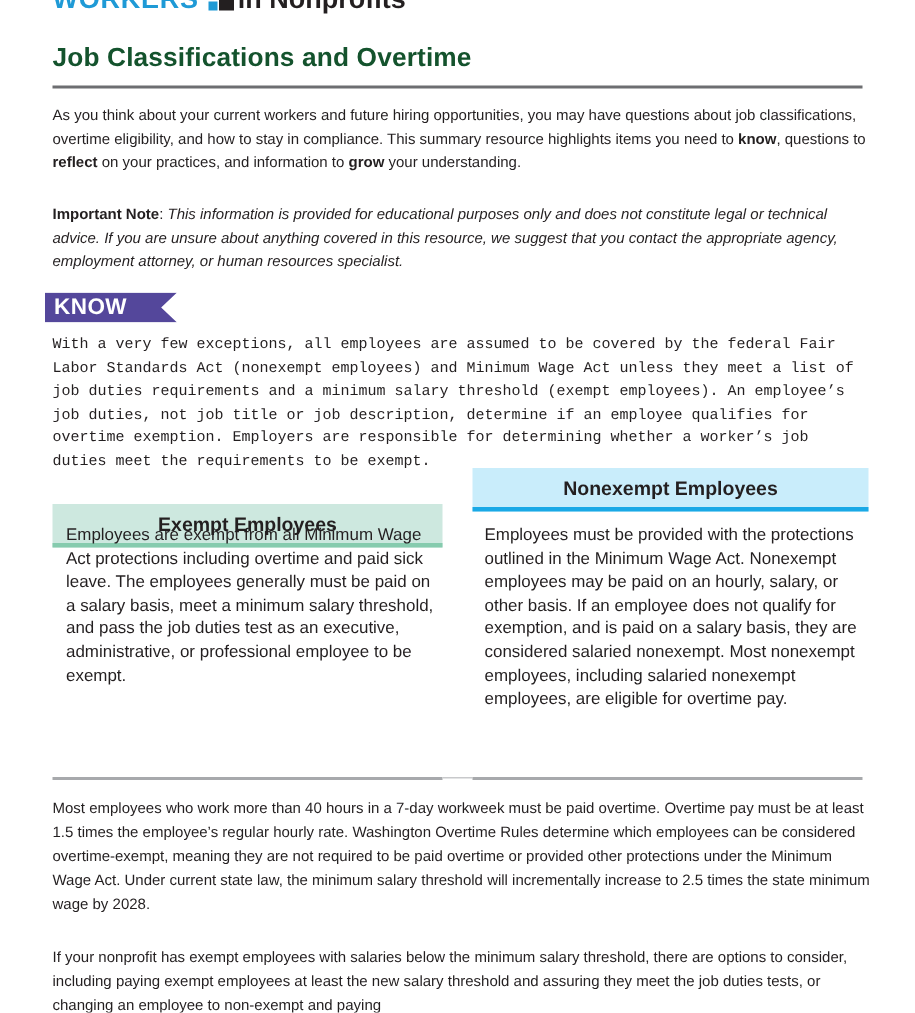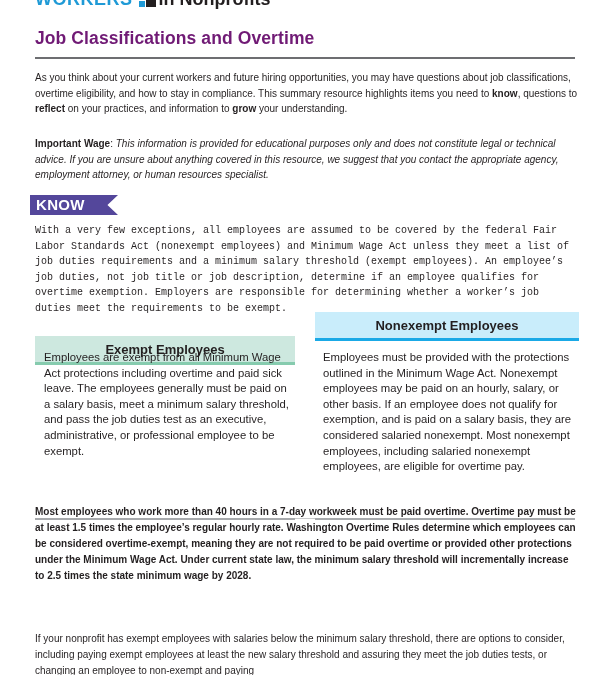--- a/index.html
+++ b/index.html
@@ -6,28 +6,28 @@
     html, body { width: 610px; height: 675px; overflow: hidden; background: #ffffff; }
     body { font-family: "Liberation Sans", sans-serif; color: #231f20; position: relative; }
 
     .logo { position: absolute; left: 35px; top: -9px; height: 16px; display: flex; align-items: flex-end; }
     .logo-workers { font-family: "Liberation Sans", sans-serif; font-weight: bold; font-size: 18px; color: #1f9ad6; letter-spacing: 0.5px; line-height: 16px; position: relative; }
     .logo-mark { width: 18px; height: 12px; margin-left: 6px; display: inline-flex; align-items: flex-end; }
     .logo-mark .b1 { width: 6px; height: 6px; background: #1f9ad6; }
     .logo-mark .b2 { width: 10px; height: 12px; background: #231f20; margin-left: 1px; }
     .logo-rest { font-weight: bold; font-size: 18px; color: #231f20; line-height: 16px; margin-left: 2px; }
 
-    .page-title { position: absolute; left: 35px; top: 28px; font-size: 17.5px; font-weight: bold; color: #701a75; letter-spacing: 0.1px; }
+    .page-title { position: absolute; left: 35px; top: 28px; font-size: 17.5px; font-weight: bold; color: #14532d; letter-spacing: 0.1px; }
     .title-rule { position: absolute; left: 35px; top: 57px; width: 540px; height: 2px; background: #6d6e71; }
 
     .para { position: absolute; left: 35px; width: 545px; font-size: 10px; line-height: 15.6px; color: #231f20; }
     .p-intro { top: 70px; }
     .p-note { top: 136px; }
     .p-know { top: 223px; font-family: Liberation Mono, monospace; }
-    .p-overtime { top: 504px; font-weight: bold; }
+    .p-overtime { top: 532px; }
     .p-options { top: 631px; }
     .p-note .label { font-weight: bold; }
     .p-note .body { font-style: italic; }
     b { font-weight: bold; }
 
     .know-banner { position: absolute; left: 30px; top: 195px; width: 88px; height: 20px; background: #54479b;
       clip-path: polygon(0 0, 100% 0, 88% 50%, 100% 100%, 0 100%); }
     .know-label { position: absolute; left: 6px; top: 1px; color: #ffffff; font-weight: bold; font-size: 15px; letter-spacing: 0.3px; line-height: 18px; }
 
     .col-head { position: absolute; top: 312px; height: 29px; display: flex; align-items: center; justify-content: center; font-weight: bold; font-size: 13px; color: #231f20; }
@@ -60,21 +60,21 @@
 </div>
 
 <h1 class="page-title">Job Classifications and Overtime</h1>
 <div class="title-rule"></div>
 
 <p class="para p-intro">
   <span>As you think about your current workers and future hiring opportunities, you may have questions about job classifications, overtime eligibility, and how to stay in compliance. This summary resource highlights items you need to </span><b>know</b><span>, questions to </span><b>reflect</b><span> on your practices, and information to </span><b>grow</b><span> your understanding.</span>
 </p>
 
 <p class="para p-note">
-  <span class="label">Important Wage</span><span>: </span><span class="body">This information is provided for educational purposes only and does not constitute legal or technical advice. If you are unsure about anything covered in this resource, we suggest that you contact the appropriate agency, employment attorney, or human resources specialist.</span>
+  <span class="label">Important Note</span><span>: </span><span class="body">This information is provided for educational purposes only and does not constitute legal or technical advice. If you are unsure about anything covered in this resource, we suggest that you contact the appropriate agency, employment attorney, or human resources specialist.</span>
 </p>
 
 <div class="know-banner">
   <span class="know-label">KNOW</span>
 </div>
 
 <p class="para p-know">With a very few exceptions, all employees are assumed to be covered by the federal Fair Labor Standards Act (nonexempt employees) and Minimum Wage Act unless they meet a list of job duties requirements and a minimum salary threshold (exempt employees). An employee’s job duties, not job title or job description, determine if an employee qualifies for overtime exemption. Employers are responsible for determining whether a worker’s job duties meet the requirements to be exempt.</p>
 
 <div class="col-head exempt">Exempt Employees</div>
 <div class="col-head nonexempt">Nonexempt Employees</div>

